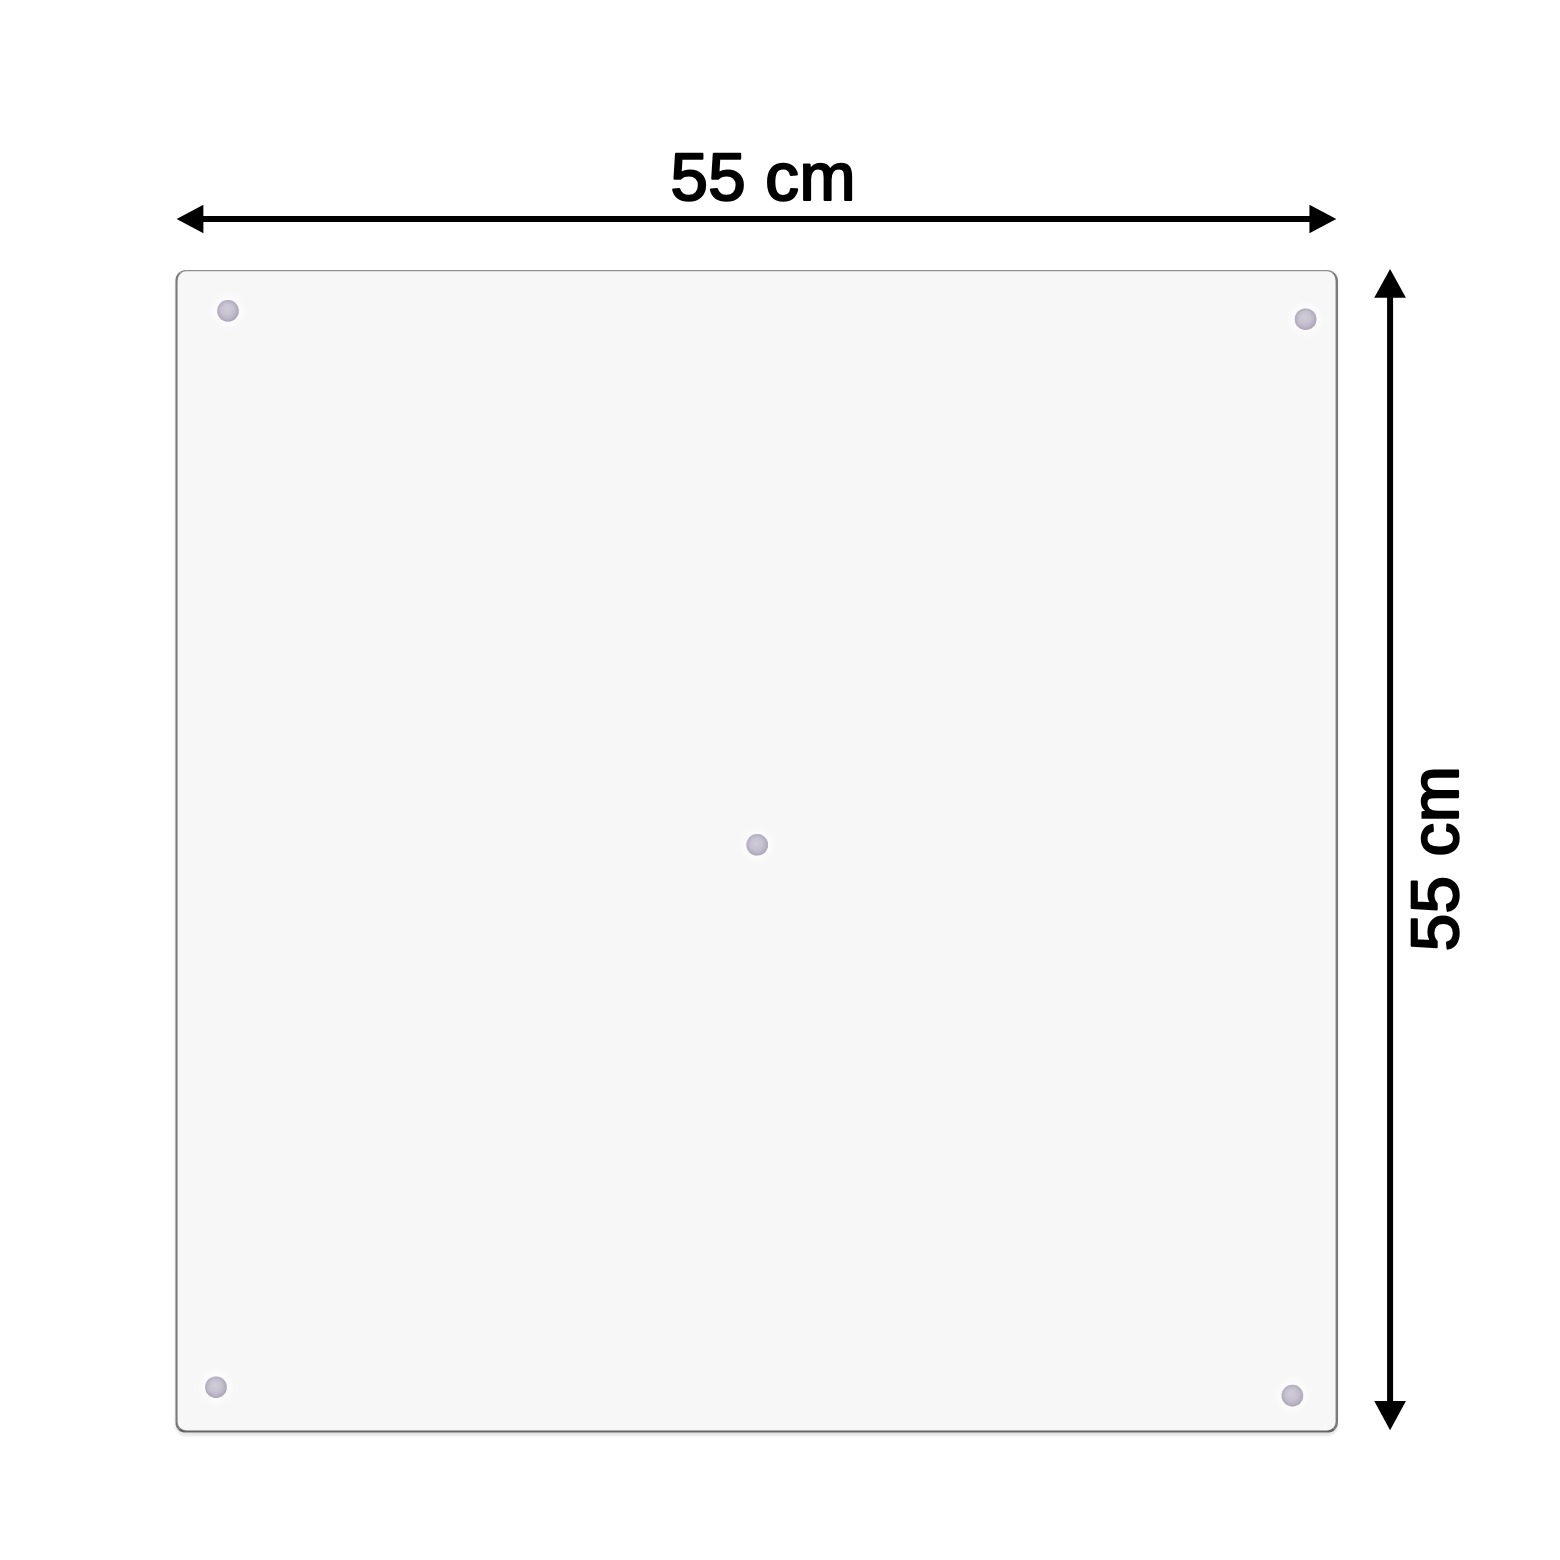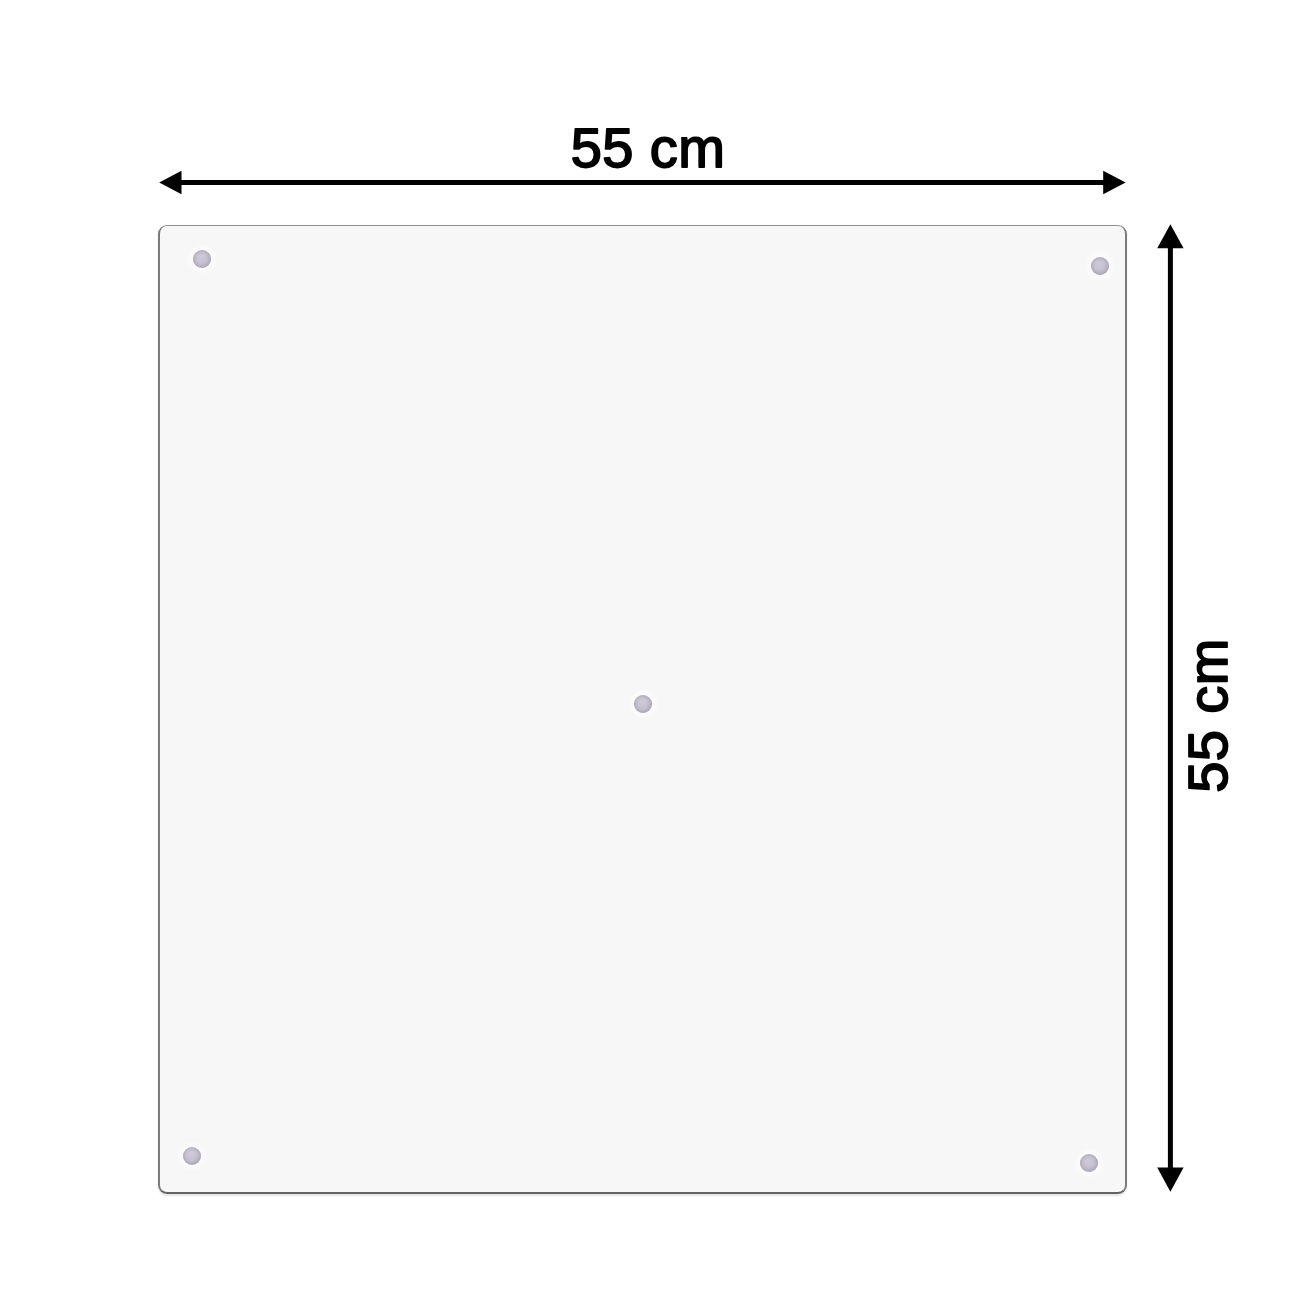--- a/index.html
+++ b/index.html
@@ -1,16 +1,16 @@
 <!DOCTYPE html>
 <html><head>
 <meta charset="utf-8">
 <style>
   html,body{margin:0;padding:0;background:#ffffff;width:1300px;height:1300px;overflow:hidden;}
-  #stage{position:absolute;left:12px;top:0;width:1076px;height:1300px;font-family:"Liberation Sans",sans-serif;}
+  #stage{position:absolute;left:0;top:0;width:1076px;height:1300px;font-family:"Liberation Sans",sans-serif;}
   #panel{position:absolute;left:146px;top:225px;width:969px;height:969px;
     box-sizing:border-box;border-style:solid;border-width:1.6px 2px 2px 2px;border-color:#919191 #7b7b7b #636363 #7b7b7b;border-radius:9px;background:#f7f7f8;box-shadow:0 2px 2px rgba(0,0,0,0.10);}
   .cup{position:absolute;width:18.6px;height:18.6px;border-radius:50%;
     background:radial-gradient(circle at 44% 40%, #cfcbd9 0%, #c6c2d0 38%, #bab4c6 68%, #a8a1b6 92%, #a29aae 100%);
     box-shadow:inset 0 0 3px 1px rgba(150,142,166,0.45), 0 0 5px 4px rgba(255,255,255,0.65);}
 </style>
 </head>
 <body>
 <div id="stage">
   <div id="panel"></div>

